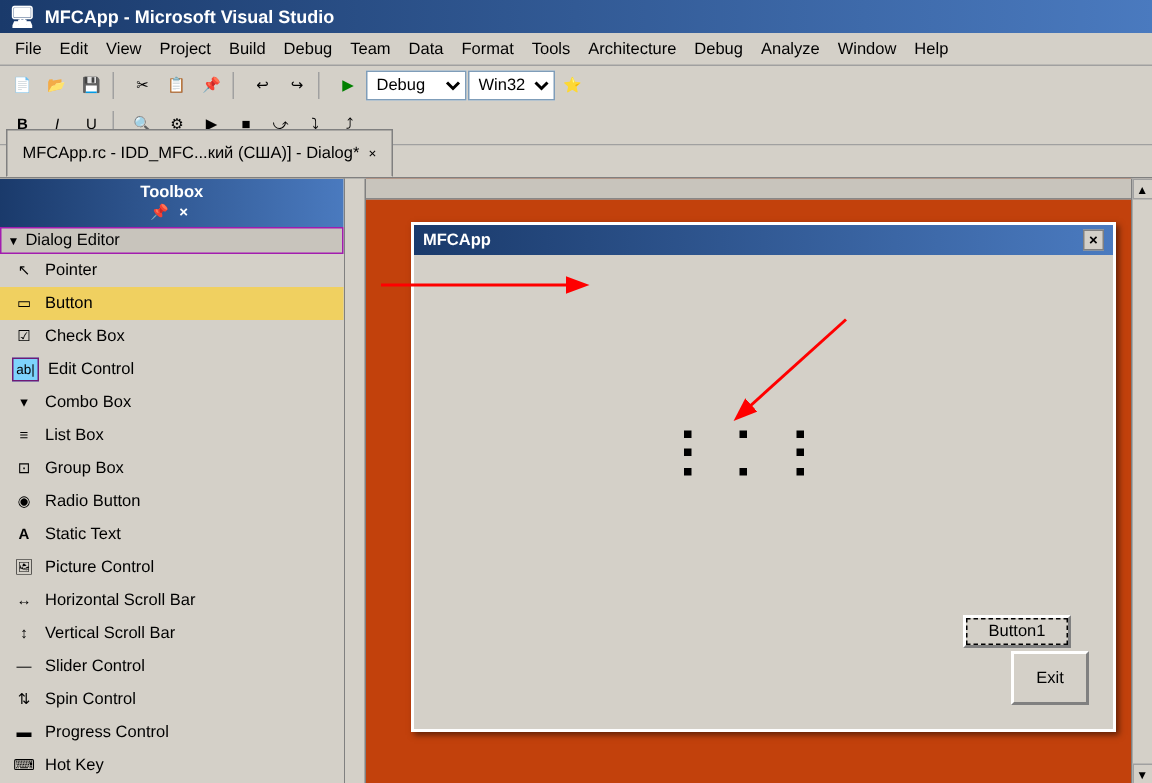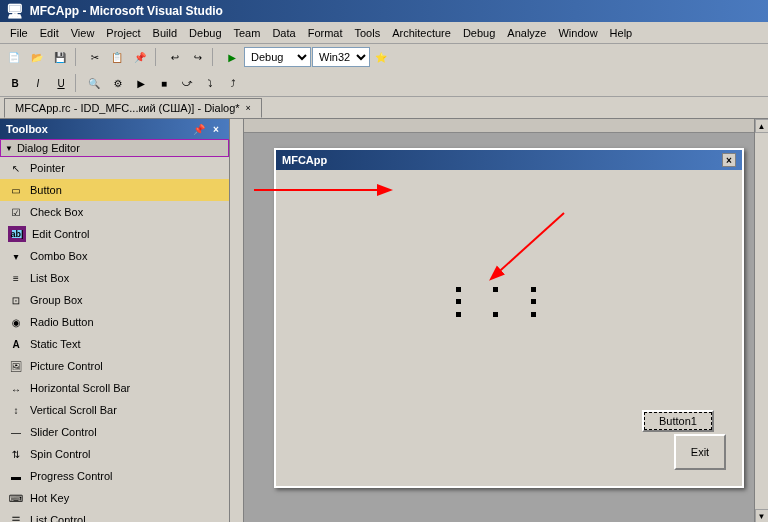--- a/index.html
+++ b/index.html
@@ -78,21 +78,21 @@
       padding-left: 4px;
     }
     .tab {
       background: #d4d0c8;
       border: 1px solid #808080;
       border-bottom: none;
       padding: 2px 10px;
       font-size: 11px;
       cursor: pointer;
       margin-right: 2px;
-      height: 20px;
+      height: 32px;
       display: flex; align-items: center;
     }
     .tab.active { background: #d4d0c8; border-bottom: 1px solid #d4d0c8; z-index: 1; }
     .tab-close { margin-left: 6px; font-size: 9px; cursor: pointer; }
 
     
     .toolbox {
       width: 230px;
       background: #d4d0c8;
       border-right: 1px solid #808080;
@@ -101,20 +101,21 @@
     }
     .toolbox-header {
       background: linear-gradient(to right, #1a3a6b, #4a7abf);
       color: white;
       padding: 3px 6px;
       font-size: 11px;
       font-weight: bold;
       display: flex;
       align-items: center;
       justify-content: space-between;
+      flex-direction: column;
     }
     .toolbox-header-btns { display: flex; gap: 2px; }
     .toolbox-header-btn { color: white; font-size: 10px; cursor: pointer; width: 14px; height: 14px; display: flex; align-items: center; justify-content: center; }
 
     .toolbox-section-header {
       background: #c8c4bc;
       border: 1px solid #a21caf;
       padding: 2px 4px;
       font-size: 11px;
       display: flex;
@@ -236,21 +237,21 @@
 
     .vertical-ruler {
       width: 14px;
       background: #d4d0c8;
       border-right: 1px solid #808080;
       position: relative;
     }
 
     .canvas-wrapper {
       flex: 1;
-      background: #a3a3a3;
+      background: #c2410c;
       position: relative;
       overflow: hidden;
     }
   </style>
 </head>
 <body>
 
 <div class="title-bar">
   <span class="title-bar-icon">🖥</span>
   <span>MFCApp - Microsoft Visual Studio</span>
@@ -346,21 +347,21 @@
     </div>
     <div class="toolbox-item selected">
       <span class="toolbox-item-icon">▭</span>
       <span>Button</span>
     </div>
     <div class="toolbox-item">
       <span class="toolbox-item-icon">☑</span>
       <span>Check Box</span>
     </div>
     <div class="toolbox-item">
-      <span class="toolbox-item-icon" style="font-size:9px;border:4px solid #701a75;background:#7dd3fc;width:18px;font-weight:bold;">ab|</span>
+      <span class="toolbox-item-icon" style="font-size:9px;border:1px solid #701a75;background:#7dd3fc;width:18px;">ab|</span>
       <span>Edit Control</span>
     </div>
     <div class="toolbox-item">
       <span class="toolbox-item-icon">▾</span>
       <span>Combo Box</span>
     </div>
     <div class="toolbox-item">
       <span class="toolbox-item-icon">≡</span>
       <span>List Box</span>
     </div>

